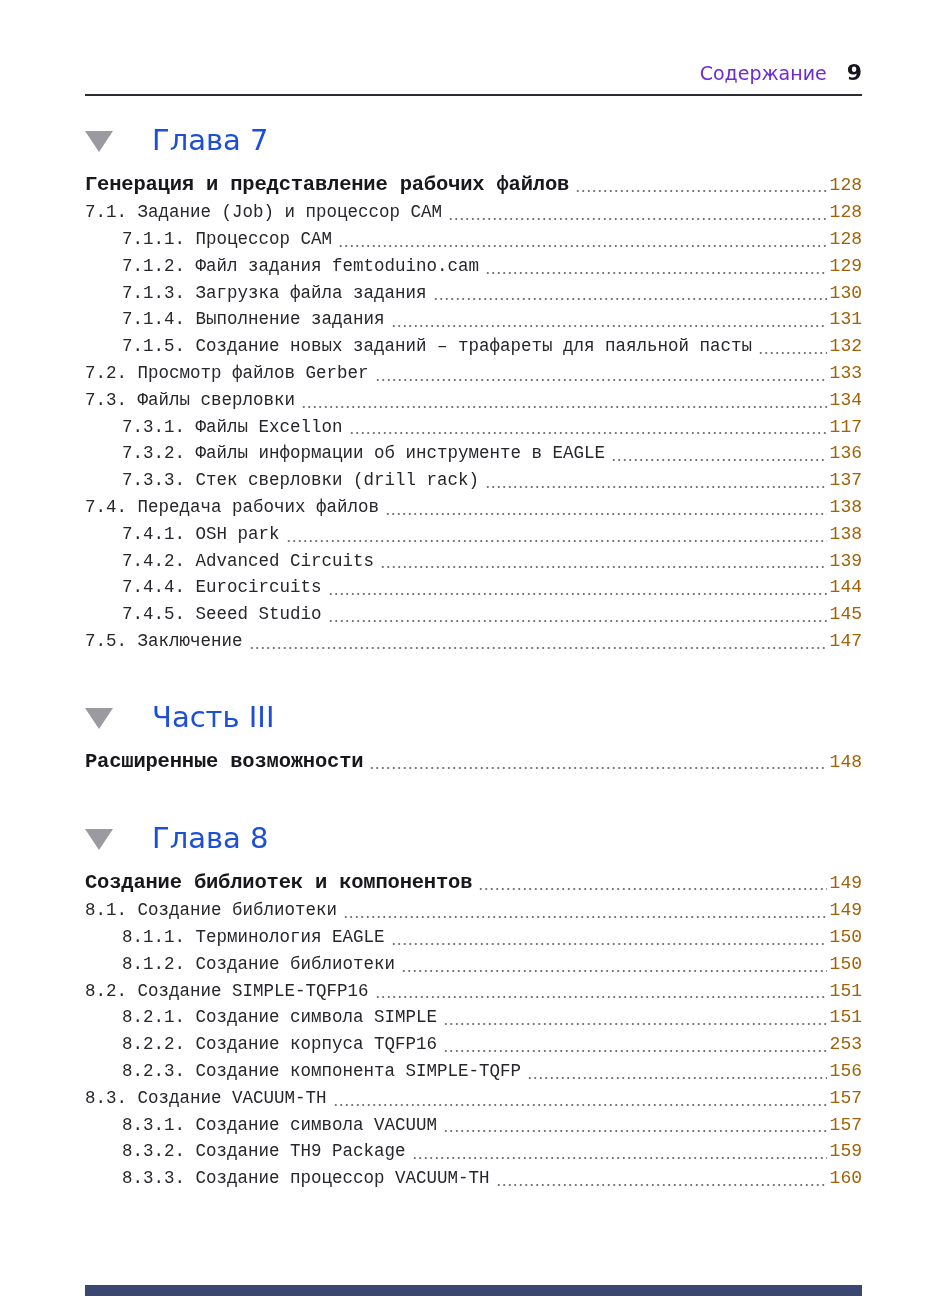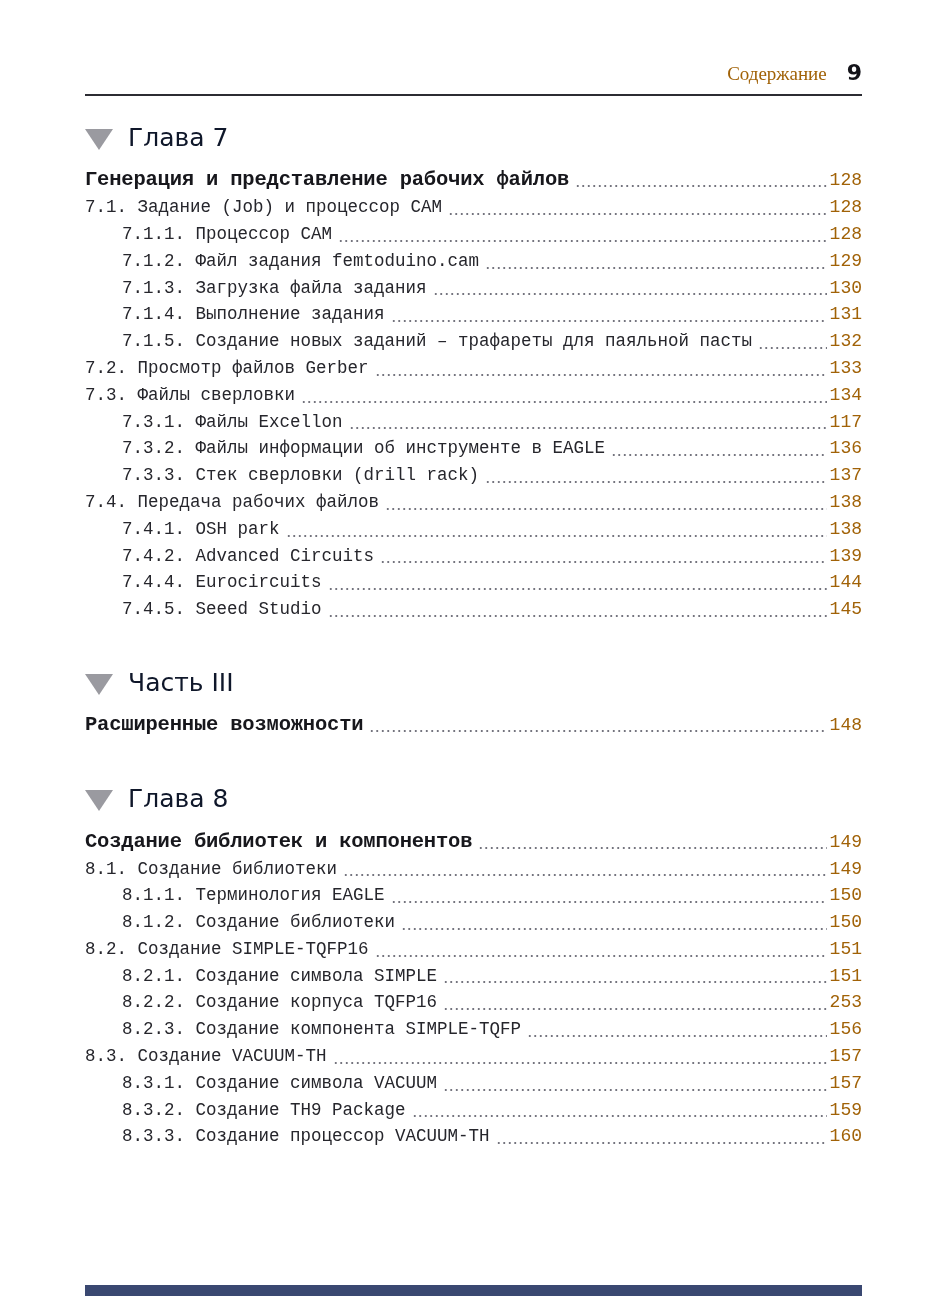--- a/index.html
+++ b/index.html
@@ -9,36 +9,36 @@
     font-family:"DejaVu Sans","Liberation Sans",sans-serif;
     position:relative;overflow:hidden;
   }
   .page{position:absolute;inset:0;padding:0 83px 0 85px;box-sizing:border-box;}
 
   
   .page-header{
     display:flex;justify-content:flex-end;align-items:baseline;
     gap:20px;padding-top:60px;
   }
-  .header-label{font-size:19px;color:#a16207;font-family:Liberation Serif, serif;}
+  .header-label{font-size:19px;color:#6d28d9;}
   .header-pagenum{font-size:22px;font-weight:700;color:#14141a;}
   .header-rule{border:none;border-top:2px solid #2c2c33;margin:9px 0 0 0;}
 
   
   .toc-section{margin-top:44px;}
   .toc-section:first-child{margin-top:26px;}
   .sec-heading{display:flex;align-items:center;gap:15px;}
   .tri{
     width:0;height:0;flex:0 0 auto;
     border-left:14px solid transparent;
     border-right:14px solid transparent;
     border-top:21px solid #9a9aa0;
     margin-top:3px;
   }
-  .sec-heading-text{font-size:25px;line-height:1.25;color:#0f172a;}
+  .sec-heading-text{font-size:29px;line-height:1.25;color:#1d4ed8;margin-left:24px;}
 
   
   .row{display:flex;align-items:baseline;font-family:Liberation Mono, monospace;}
   .row-label{white-space:nowrap;flex:0 1 auto;overflow:hidden;}
   .leader{
     flex:1 1 auto;min-width:12px;height:4px;align-self:flex-end;
     margin:0 3px 5px 6px;
     background-image:radial-gradient(circle,#74747e 1.1px,rgba(0,0,0,0) 1.4px);
     background-size:5.5px 4px;
     background-repeat:repeat-x;
@@ -156,20 +156,25 @@
           <div class="row entry level2">
             <span class="row-label">7.4.4. Eurocircuits</span>
             <span class="leader"></span>
             <span class="pagenum">144</span>
           </div>
           <div class="row entry level2">
             <span class="row-label">7.4.5. Seeed Studio</span>
             <span class="leader"></span>
             <span class="pagenum">145</span>
           </div>
+          <div class="row entry level1">
+            <span class="row-label">7.5. Заключение</span>
+            <span class="leader"></span>
+            <span class="pagenum">147</span>
+          </div>
         </div>
       </section>
       <section class="toc-section">
         <div class="sec-heading">
           <span class="tri"></span>
           <span class="sec-heading-text">Часть III</span>
         </div>
         <div class="row title-row">
           <span class="row-label">Расширенные возможности</span>
           <span class="leader"></span>

